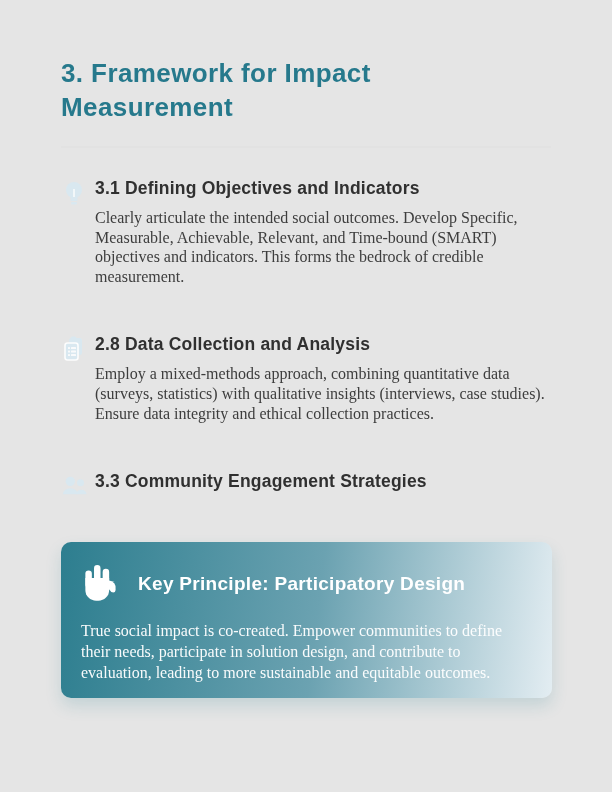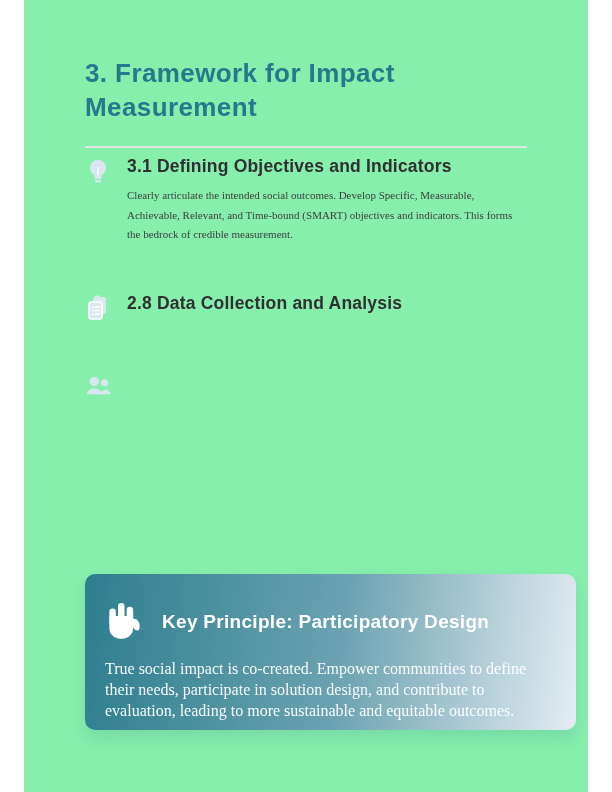--- a/index.html
+++ b/index.html
@@ -1,23 +1,23 @@
 <!DOCTYPE html>
 <html><head>
 <meta charset="utf-8">
 <style>
   * { margin: 0; padding: 0; box-sizing: border-box; }
   html, body { background: #ffffff; }
   body { font-family: "Liberation Sans", sans-serif; }
 
   .page {
     position: relative;
-    width: 564px;
+    width: 612px;
     height: 792px;
-    background: #86efac;
+    background: #e5e5e5;
     overflow: hidden;
     margin: 0 auto;
   }
 
   .content {
     padding: 56px 61px 0 61px;
   }
 
   h1.page-title {
     color: #26798c;
@@ -32,54 +32,53 @@
     border: none;
     height: 2px;
     background: #e2e2e2;
     margin: 22px 0 0 0;
   }
 
   .section {
     display: grid;
     grid-template-columns: 34px 1fr;
     column-gap: 0;
-    margin-top: 8px;
+    margin-top: 30px;
     margin-bottom: 48px;
-    gap: 8px;
   }
   .section .sec-icon {
     width: 26px;
     height: 26px;
     margin-top: 2px;
   }
   .section h2 {
     color: #303030;
     font-size: 17.5px;
     font-weight: 700;
     letter-spacing: 0.2px;
     margin-bottom: 9px;
   }
   .section p {
     font-family: "Liberation Serif", serif;
     color: #3d3d3d;
-    font-size: 11px;
+    font-size: 16px;
     line-height: 19.6px;
     max-width: 456px;
   }
 
   .callout {
     position: absolute;
     left: 61px;
-    top: 574px;
+    top: 542px;
     width: 491px;
     height: 156px;
     border-radius: 10px;
     background: linear-gradient(97deg, #2d7e8f 0%, #6ba2b1 52%, #e3edf2 100%);
     box-shadow: 0 8px 16px rgba(45, 126, 143, 0.18);
-    padding: 28px 20px 18px 20px;
+    padding: 22px 20px 18px 20px;
     color: #ffffff;
   }
   .callout-header {
     display: flex;
     align-items: center;
     gap: 19px;
     padding-left: 1px;
   }
   .callout-header .hand {
     width: 37px;
@@ -141,35 +140,37 @@
             <rect x="10" y="11" width="5" height="2" rx="0.5"></rect>
             <rect x="7" y="14.5" width="2" height="2" rx="0.5"></rect>
             <rect x="10" y="14.5" width="5" height="2" rx="0.5"></rect>
             <rect x="7" y="18" width="2" height="2" rx="0.5"></rect>
             <rect x="10" y="18" width="5" height="2" rx="0.5"></rect>
           </g>
         </svg>
       </span>
       <div>
         <h2>2.8 Data Collection and Analysis</h2>
+        <p>Employ a mixed-methods approach, combining quantitative data (surveys, statistics) with qualitative insights (interviews, case studies). Ensure data integrity and ethical collection practices.</p>
       </div>
     </div>
 
     <div class="section">
       <span class="sec-icon">
         <svg viewBox="0 0 28 26" width="26" height="26">
           <g fill="#d9e8f0">
             <circle cx="10" cy="8" r="5"></circle>
             <path d="M2 22 a8 6.5 0 0 1 16 0 z"></path>
             <circle cx="21" cy="9.5" r="3.8"></circle>
             <path d="M16.5 22 a5.5 5 0 0 1 11 0 z"></path>
           </g>
         </svg>
       </span>
       <div>
+        <h2>3.3 Community Engagement Strategies</h2>
       </div>
     </div>
 
   </div>
 
   <div class="callout">
     <div class="callout-header">
       <span class="hand">
         <svg viewBox="0 0 34 37" width="37" height="40">
           <g fill="#ffffff">

